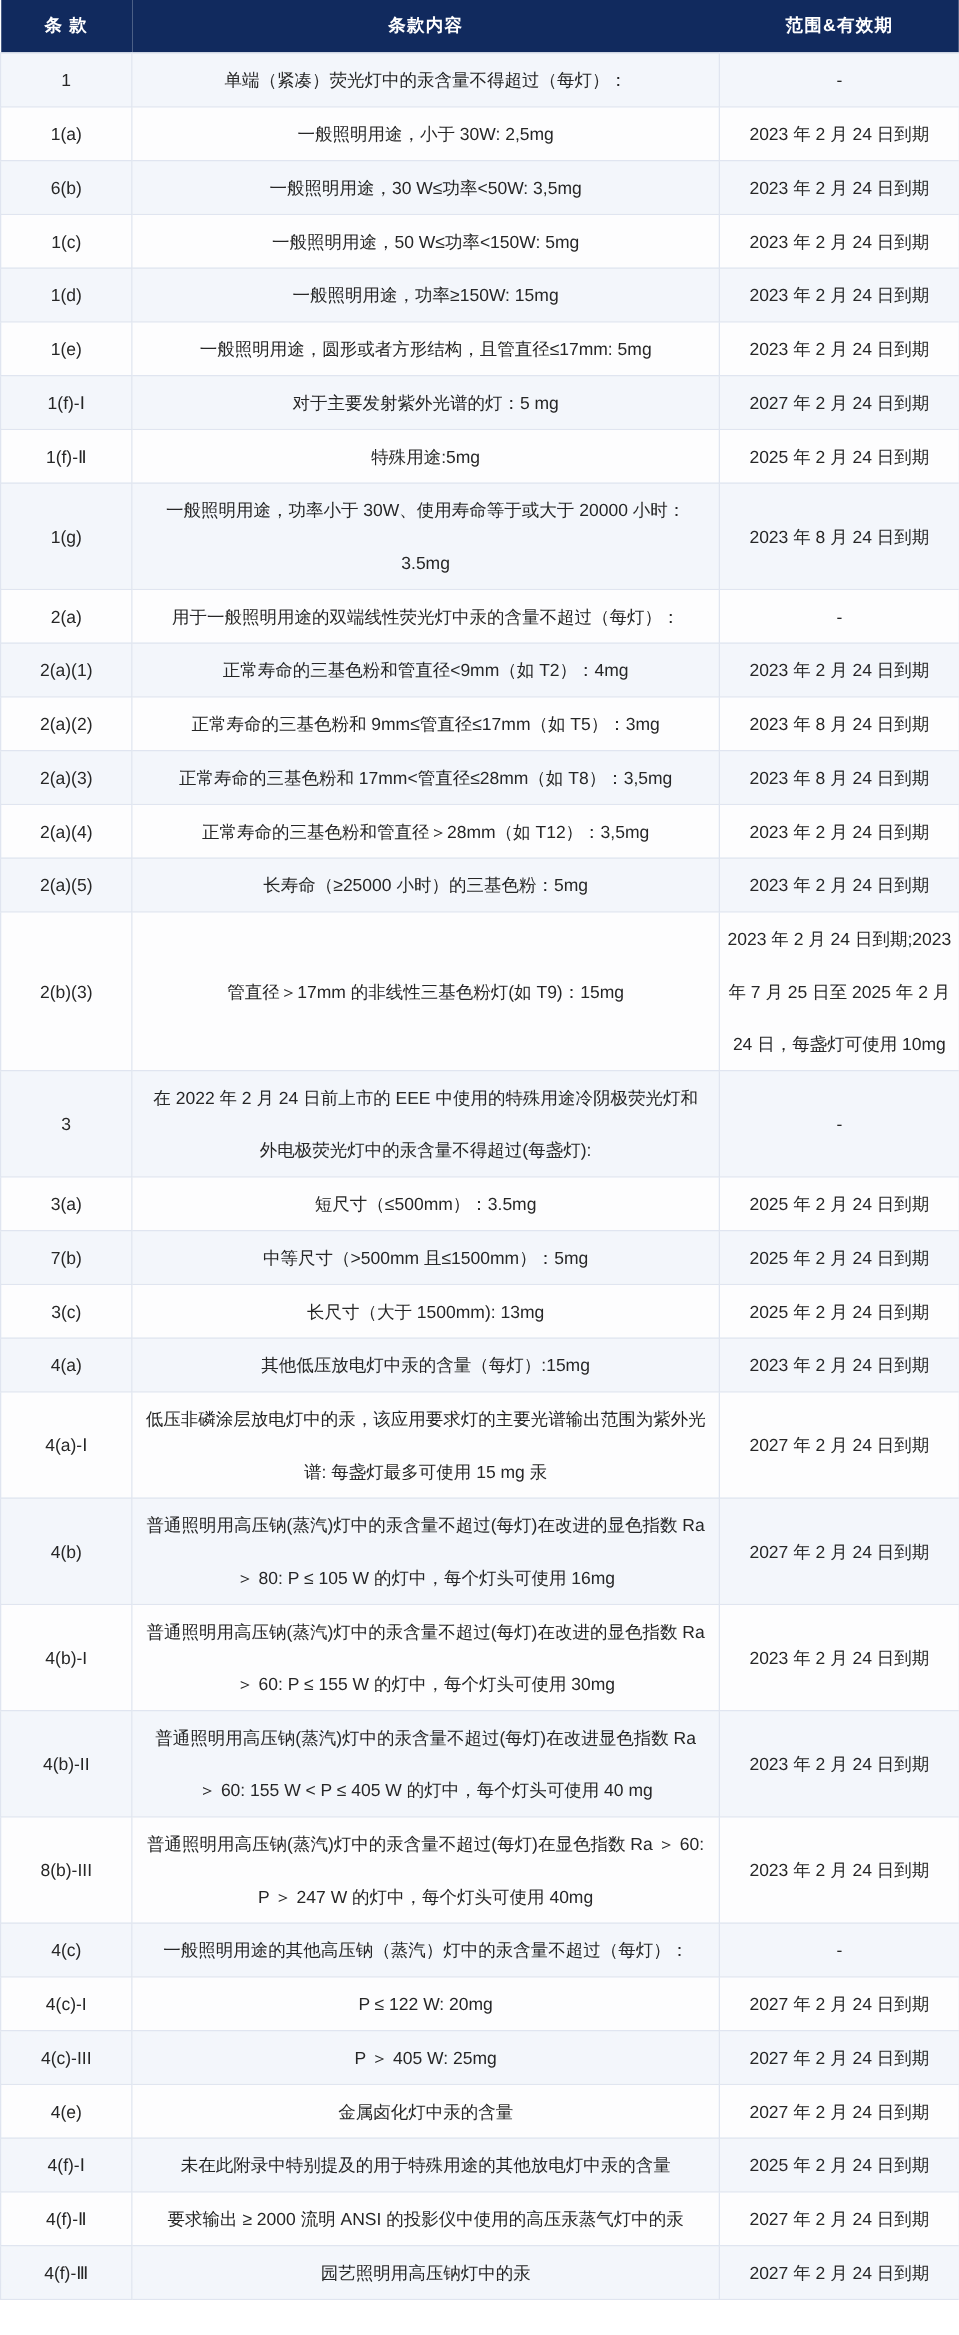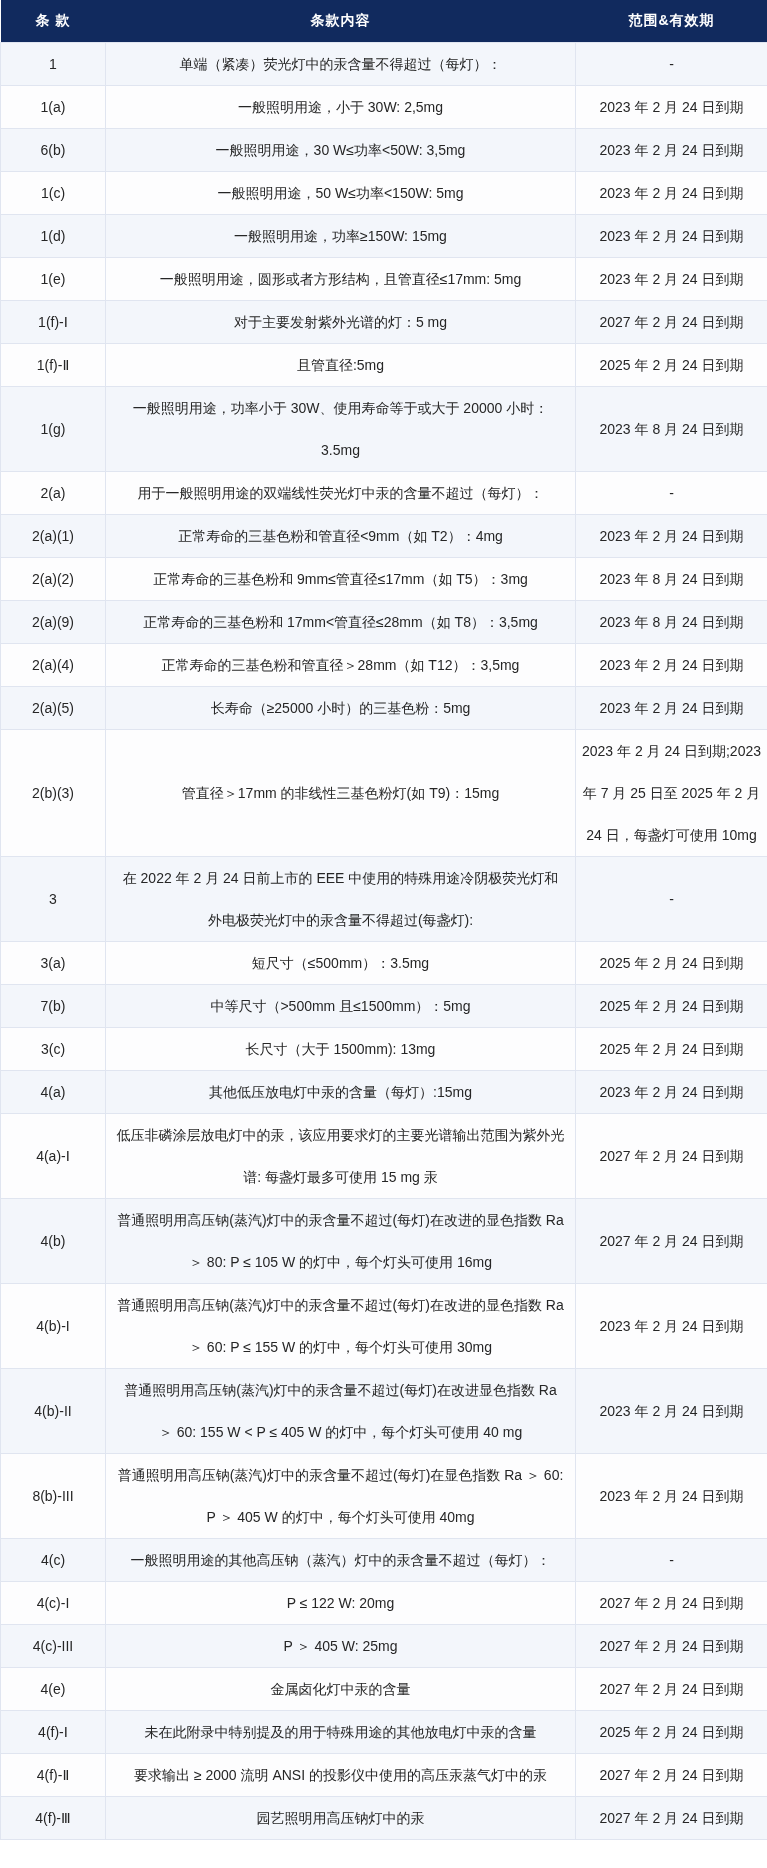--- a/index.html
+++ b/index.html
@@ -95,21 +95,21 @@
         <td class="col-content">一般照明用途，圆形或者方形结构，且管直径≤17mm: 5mg</td>
         <td class="col-validity">2023 年 2 月 24 日到期</td>
       </tr>
       <tr>
         <td class="col-id">1(f)-Ⅰ</td>
         <td class="col-content">对于主要发射紫外光谱的灯：5 mg</td>
         <td class="col-validity">2027 年 2 月 24 日到期</td>
       </tr>
       <tr>
         <td class="col-id">1(f)-Ⅱ</td>
-        <td class="col-content">且管直径:5mg</td>
+        <td class="col-content">特殊用途:5mg</td>
         <td class="col-validity">2025 年 2 月 24 日到期</td>
       </tr>
       <tr>
         <td class="col-id">1(g)</td>
         <td class="col-content">一般照明用途，功率小于 30W、使用寿命等于或大于 20000 小时：3.5mg</td>
         <td class="col-validity">2023 年 8 月 24 日到期</td>
       </tr>
       <tr>
         <td class="col-id">2(a)</td>
         <td class="col-content">用于一般照明用途的双端线性荧光灯中汞的含量不超过（每灯）：</td>
@@ -119,21 +119,21 @@
         <td class="col-id">2(a)(1)</td>
         <td class="col-content">正常寿命的三基色粉和管直径&lt;9mm（如 T2）：4mg</td>
         <td class="col-validity">2023 年 2 月 24 日到期</td>
       </tr>
       <tr>
         <td class="col-id">2(a)(2)</td>
         <td class="col-content">正常寿命的三基色粉和 9mm≤管直径≤17mm（如 T5）：3mg</td>
         <td class="col-validity">2023 年 8 月 24 日到期</td>
       </tr>
       <tr>
-        <td class="col-id">2(a)(9)</td>
+        <td class="col-id">2(a)(3)</td>
         <td class="col-content">正常寿命的三基色粉和 17mm&lt;管直径≤28mm（如 T8）：3,5mg</td>
         <td class="col-validity">2023 年 8 月 24 日到期</td>
       </tr>
       <tr>
         <td class="col-id">2(a)(4)</td>
         <td class="col-content">正常寿命的三基色粉和管直径＞28mm（如 T12）：3,5mg</td>
         <td class="col-validity">2023 年 2 月 24 日到期</td>
       </tr>
       <tr>
         <td class="col-id">2(a)(5)</td>
@@ -185,21 +185,21 @@
         <td class="col-content">普通照明用高压钠(蒸汽)灯中的汞含量不超过(每灯)在改进的显色指数 Ra ＞ 60: P ≤ 155 W 的灯中，每个灯头可使用 30mg</td>
         <td class="col-validity">2023 年 2 月 24 日到期</td>
       </tr>
       <tr>
         <td class="col-id">4(b)-II</td>
         <td class="col-content">普通照明用高压钠(蒸汽)灯中的汞含量不超过(每灯)在改进显色指数 Ra ＞ 60: 155 W &lt; P ≤ 405 W 的灯中，每个灯头可使用 40 mg</td>
         <td class="col-validity">2023 年 2 月 24 日到期</td>
       </tr>
       <tr>
         <td class="col-id">8(b)-III</td>
-        <td class="col-content">普通照明用高压钠(蒸汽)灯中的汞含量不超过(每灯)在显色指数 Ra ＞ 60: P ＞ 405 W 的灯中，每个灯头可使用 40mg</td>
+        <td class="col-content">普通照明用高压钠(蒸汽)灯中的汞含量不超过(每灯)在显色指数 Ra ＞ 60: P ＞ 247 W 的灯中，每个灯头可使用 40mg</td>
         <td class="col-validity">2023 年 2 月 24 日到期</td>
       </tr>
       <tr>
         <td class="col-id">4(c)</td>
         <td class="col-content">一般照明用途的其他高压钠（蒸汽）灯中的汞含量不超过（每灯）：</td>
         <td class="col-validity">-</td>
       </tr>
       <tr>
         <td class="col-id">4(c)-I</td>
         <td class="col-content">P ≤ 122 W: 20mg</td>

